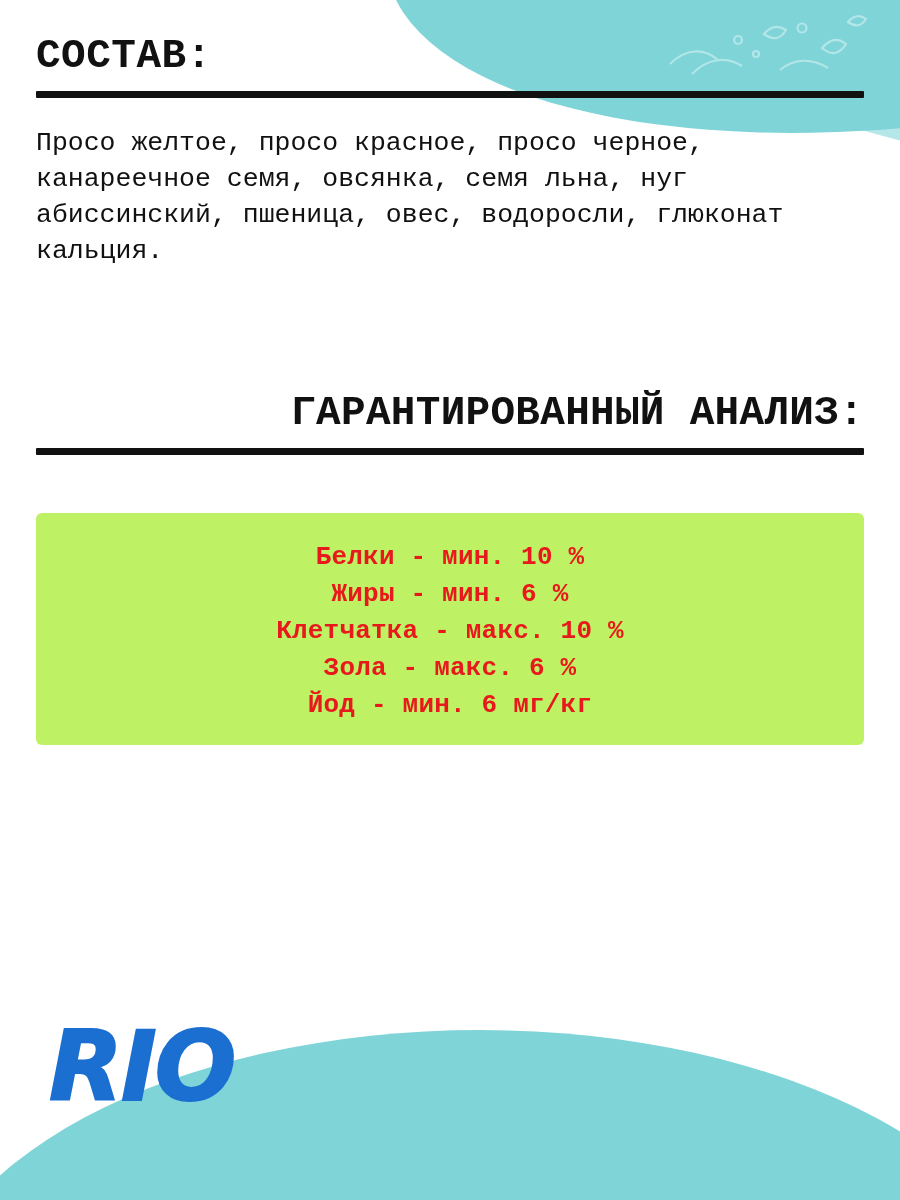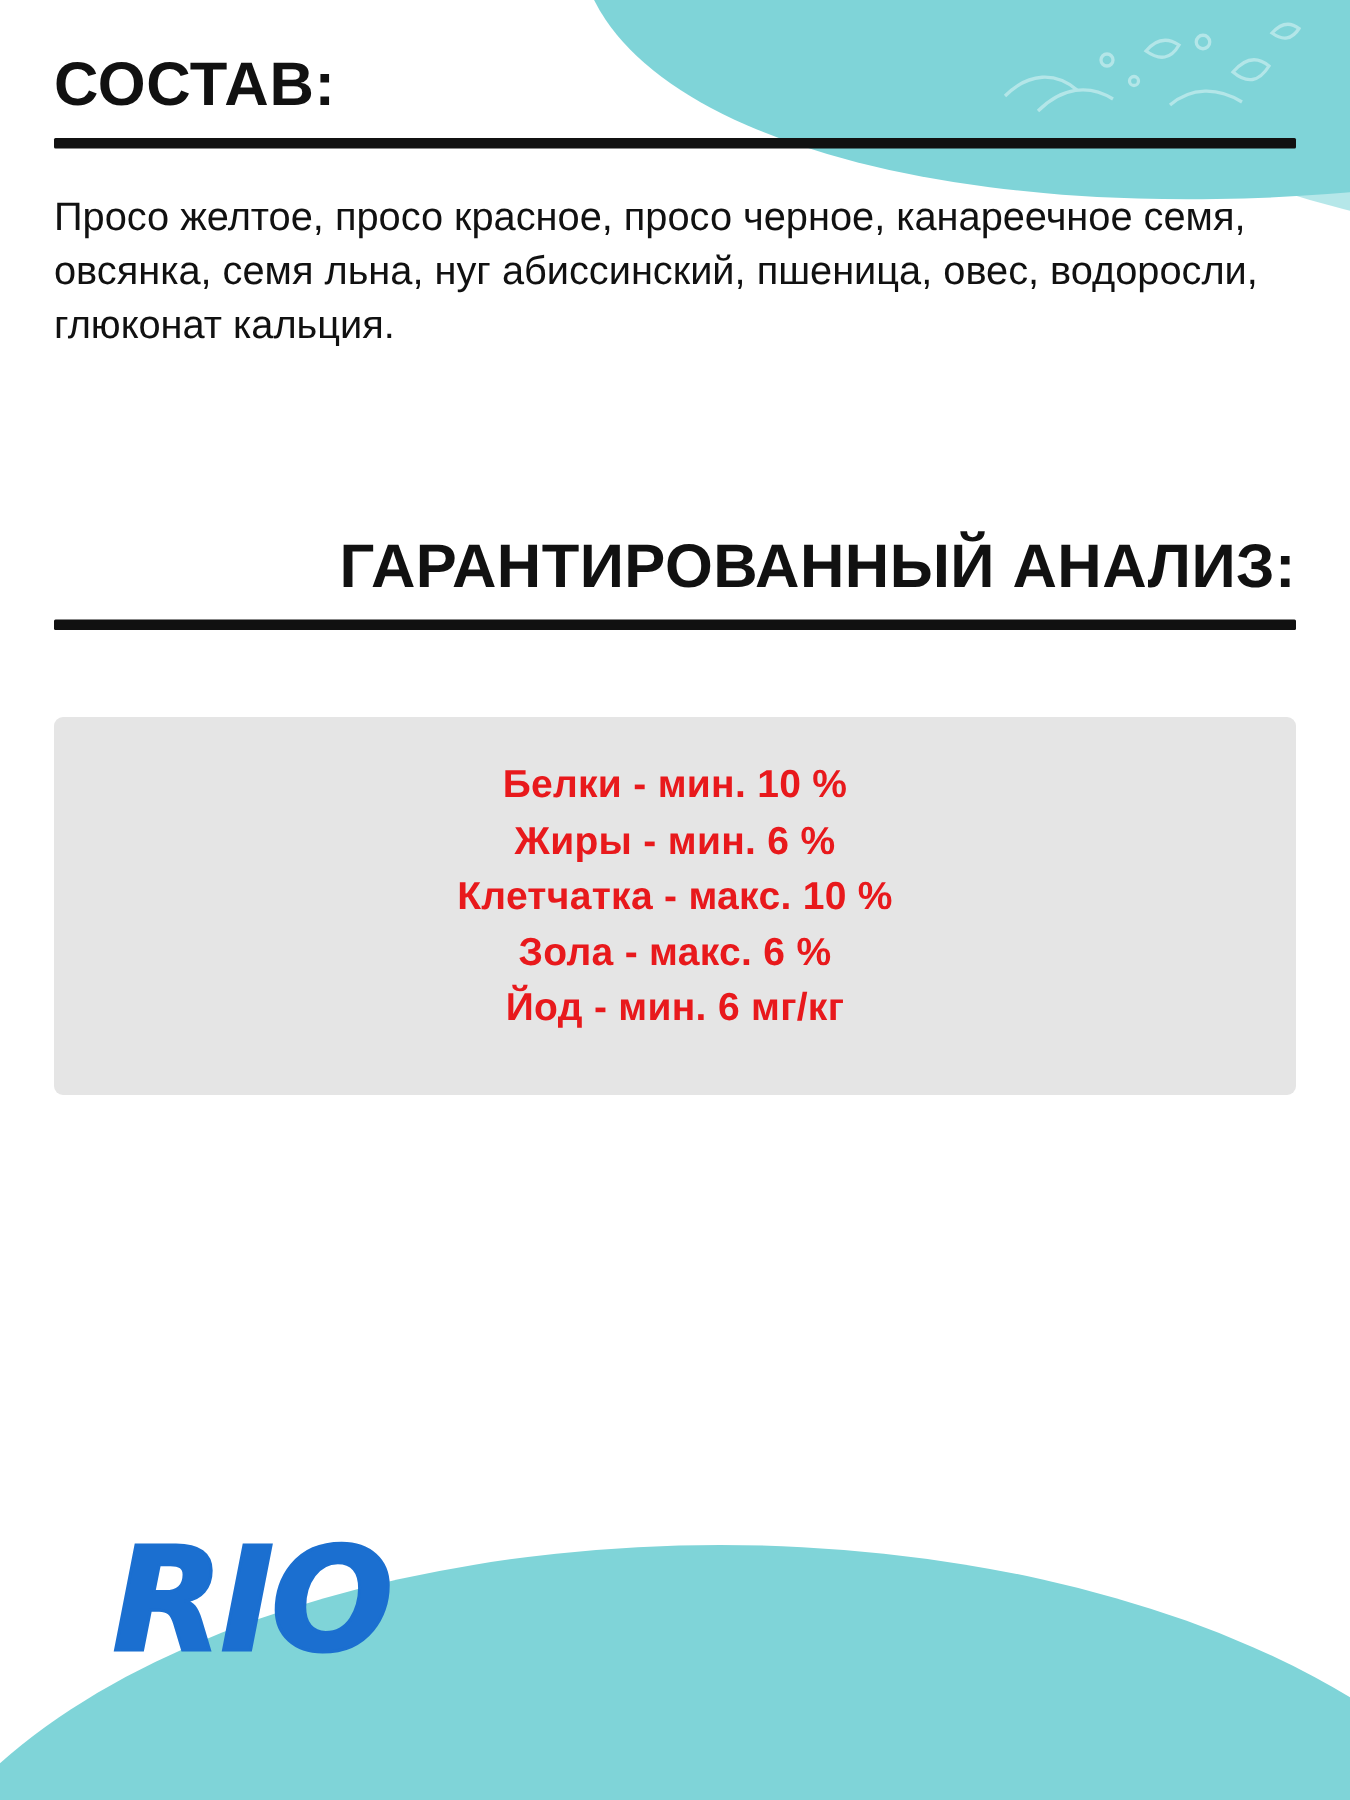--- a/index.html
+++ b/index.html
@@ -69,20 +69,21 @@
   }
 
   
   .page {
     position: relative;
     z-index: 2;
     padding: 0 36px;
     box-sizing: border-box;
     width: 900px;
     height: 1200px;
+    font-family: Liberation Mono, monospace;
   }
 
   .section-title {
     font-size: 41px;
     font-weight: bold;
     color: #111111;
     letter-spacing: 0.5px;
     margin: 0;
   }
   .title-ingredients {
@@ -110,37 +111,37 @@
     font-size: 41px;
     font-weight: bold;
     color: #111111;
     letter-spacing: 0.3px;
     margin: 0;
     text-align: right;
   }
 
   .analysis-box {
     margin-top: 58px;
-    background: #e5e5e5;
+    background: #bef264;
     border-radius: 6px;
-    padding: 26px 20px 40px;
+    padding: 26px 20px 20px;
     text-align: center;
   }
   .analysis-line {
     color: #e8191c;
     font-size: 26px;
     font-weight: bold;
     line-height: 1.43;
     letter-spacing: 0.2px;
   }
 
   
   .logo {
     position: absolute;
-    left: 75px;
+    left: 49px;
     bottom: 85px;
     z-index: 3;
   }
   .logo-text {
     font-family: "DejaVu Sans", sans-serif;
     font-size: 96px;
     font-weight: bold;
     font-style: italic;
     color: #1b6fd0;
     letter-spacing: -2px;

